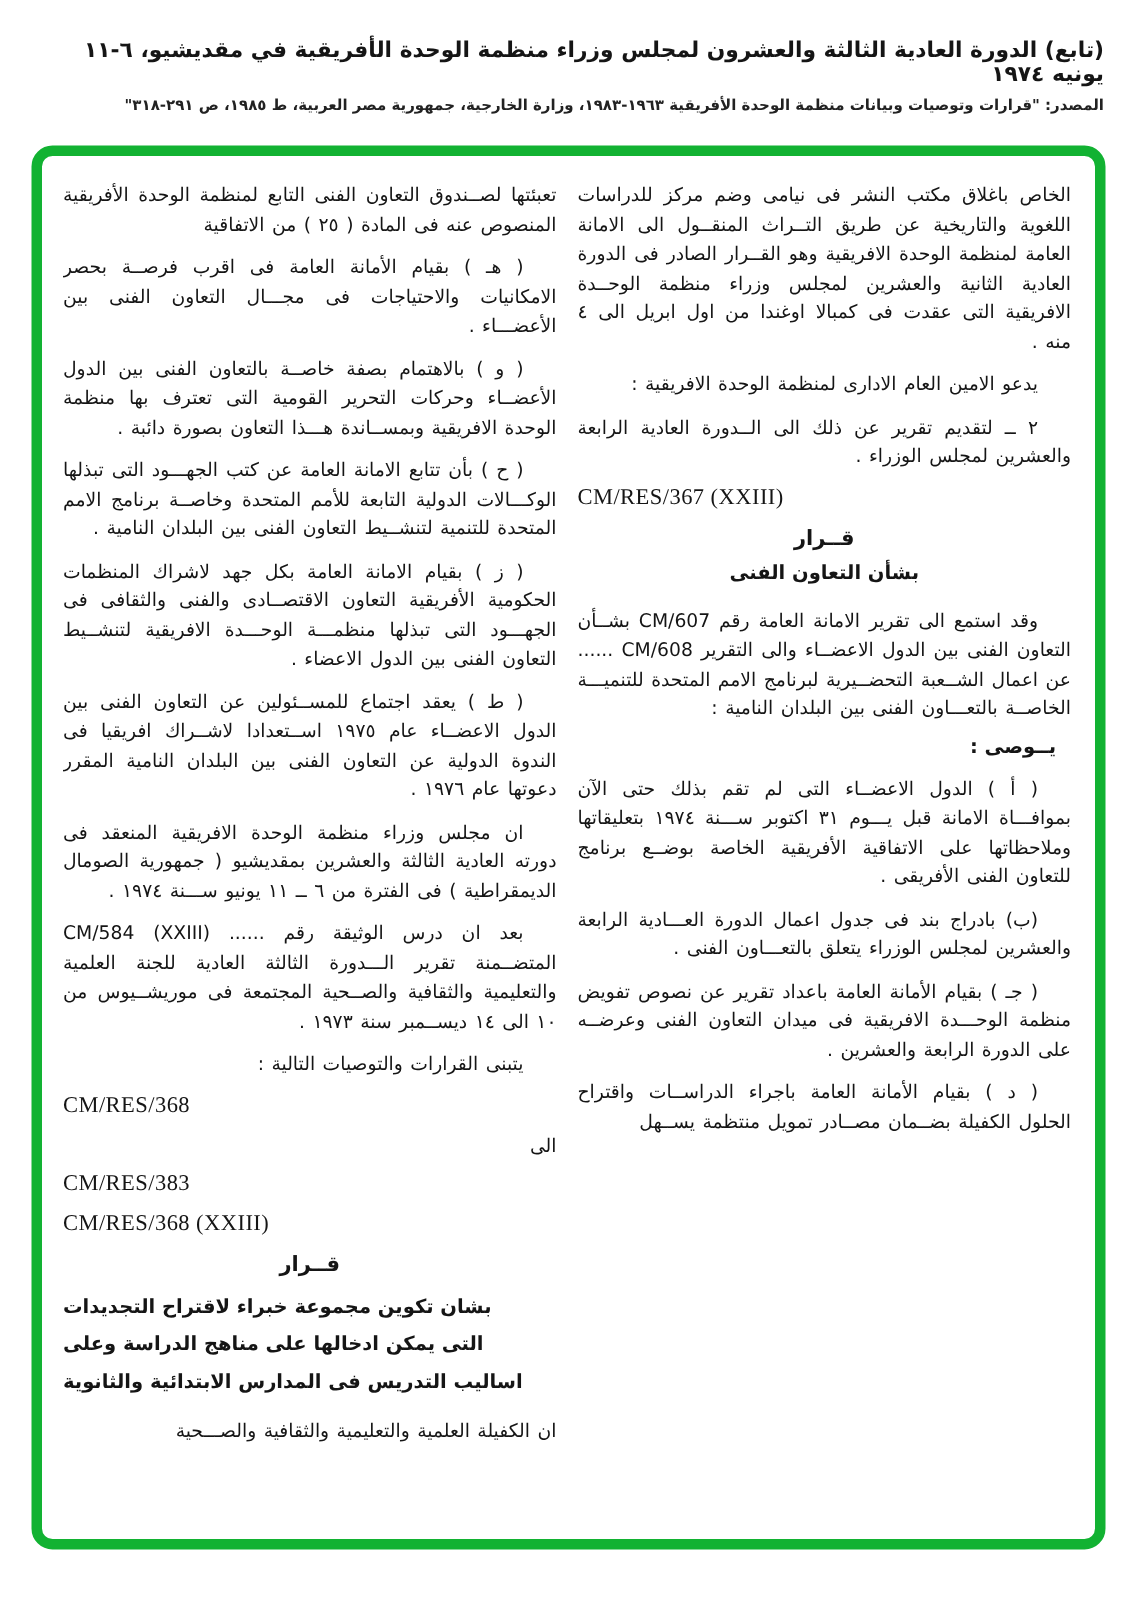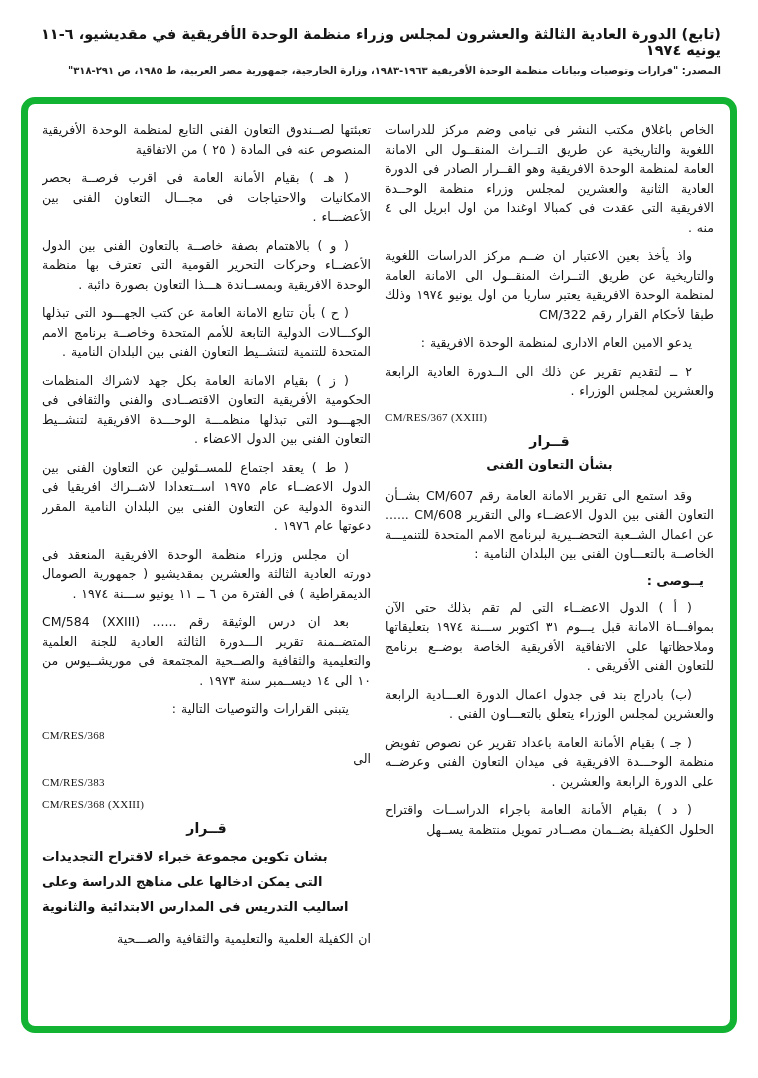--- a/index.html
+++ b/index.html
@@ -9,21 +9,21 @@
     overflow: hidden;
     font-family: "DejaVu Sans", sans-serif;
     color: #151515;
   }
   .page { position: relative; width: 758px; height: 1078px; background: #fff; }
 
   
   .header {
     direction: rtl;
     text-align: right;
-    padding: 26px 37px 0 18px;
+    padding: 26px 22px 0 18px;
   }
   .header-title {
     font-size: 14.5px;
     font-weight: bold;
     letter-spacing: 0.2px;
   }
   .header-source {
     font-size: 10px;
     font-weight: bold;
     margin-top: 7px;
@@ -65,21 +65,21 @@
     direction: rtl;
     font-size: 13px;
     font-weight: bold;
     margin: 2px 0 10px 0;
     text-indent: 10px;
   }
   .ref {
     direction: ltr;
     text-align: left;
     font-family: "Liberation Serif", "DejaVu Serif", serif;
-    font-size: 11px;
+    font-size: 15px;
     letter-spacing: 0.3px;
     margin: 10px 0 10px 0;
   }
   .ref-ar {
     direction: ltr;
     text-align: right;
     padding-left: 30px;
     font-size: 12.5px;
     margin: 2px 0 8px 0;
   }
@@ -125,21 +125,20 @@
   <div class="header">
     <div class="header-title">(تابع) الدورة العادية الثالثة والعشرون لمجلس وزراء منظمة الوحدة الأفريقية في مقديشيو، ٦-١١ يونيه ١٩٧٤</div>
     <div class="header-source">المصدر: "قرارات وتوصيات وبيانات منظمة الوحدة الأفريقية ١٩٦٣-١٩٨٣، وزارة الخارجية، جمهورية مصر العربية، ط ١٩٨٥، ص ٢٩١-٣١٨"</div>
   </div>
 
   <div class="frame" style="border-color: rgb(18, 178, 50);">
     <div class="cols">
 
       <div class="col">
         <div class="p">الخاص باغلاق مكتب النشر فى نيامى وضم مركز للدراسات اللغوية والتاريخية عن طريق التــراث المنقــول الى الامانة العامة لمنظمة الوحدة الافريقية وهو القــرار الصادر فى الدورة العادية الثانية والعشرين لمجلس وزراء منظمة الوحــدة الافريقية التى عقدت فى كمبالا اوغندا من اول ابريل الى ٤ منه .</div>
-        <div class="p indent">واذ يأخذ بعين الاعتبار ان ضــم مركز الدراسات اللغوية والتاريخية عن طريق التــراث المنقــول الى الامانة العامة لمنظمة الوحدة الافريقية يعتبر ساريا من اول يونيو ١٩٧٤ وذلك طبقا لأحكام القرار رقم ‎CM/322‎</div>
         <div class="p indent">يدعو الامين العام الادارى لمنظمة الوحدة الافريقية :</div>
         <div class="p indent">٢ ــ لتقديم تقرير عن ذلك الى الــدورة العادية الرابعة والعشرين لمجلس الوزراء .</div>
         <div class="ref">CM/RES/367 (XXIII)</div>
         <div class="heading">قــرار</div>
         <div class="subheading">بشأن التعاون الفنى</div>
         <div class="p indent">وقد استمع الى تقرير الامانة العامة رقم ‎CM/607‎ بشــأن التعاون الفنى بين الدول الاعضــاء والى التقرير ‎CM/608‎ ...... عن اعمال الشــعبة التحضــيرية لبرنامج الامم المتحدة للتنميـــة الخاصــة بالتعـــاون الفنى بين البلدان النامية :</div>
         <div class="lead">يــوصى :</div>
         <div class="p indent">( أ ) الدول الاعضــاء التى لم تقم بذلك حتى الآن بموافـــاة الامانة قبل يـــوم ٣١ اكتوبر ســـنة ١٩٧٤ بتعليقاتها وملاحظاتها على الاتفاقية الأفريقية الخاصة بوضــع برنامج للتعاون الفنى الأفريقى .</div>
         <div class="p indent">(ب) بادراج بند فى جدول اعمال الدورة العـــادية الرابعة والعشرين لمجلس الوزراء يتعلق بالتعـــاون الفنى .</div>
         <div class="p indent">( جـ ) بقيام الأمانة العامة باعداد تقرير عن نصوص تفويض منظمة الوحـــدة الافريقية فى ميدان التعاون الفنى وعرضــه على الدورة الرابعة والعشرين .</div>

